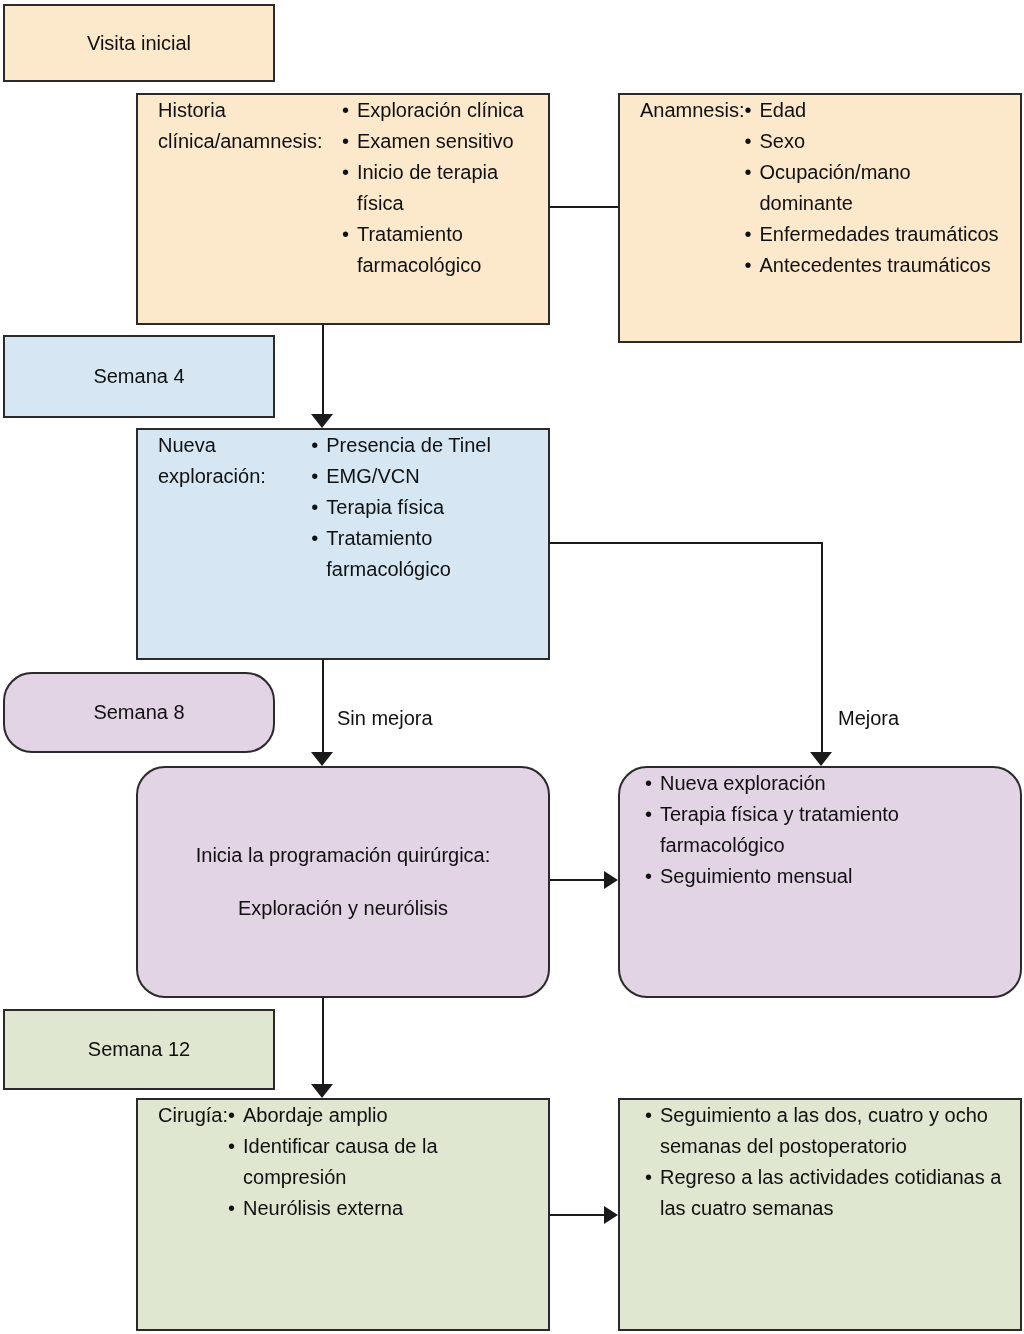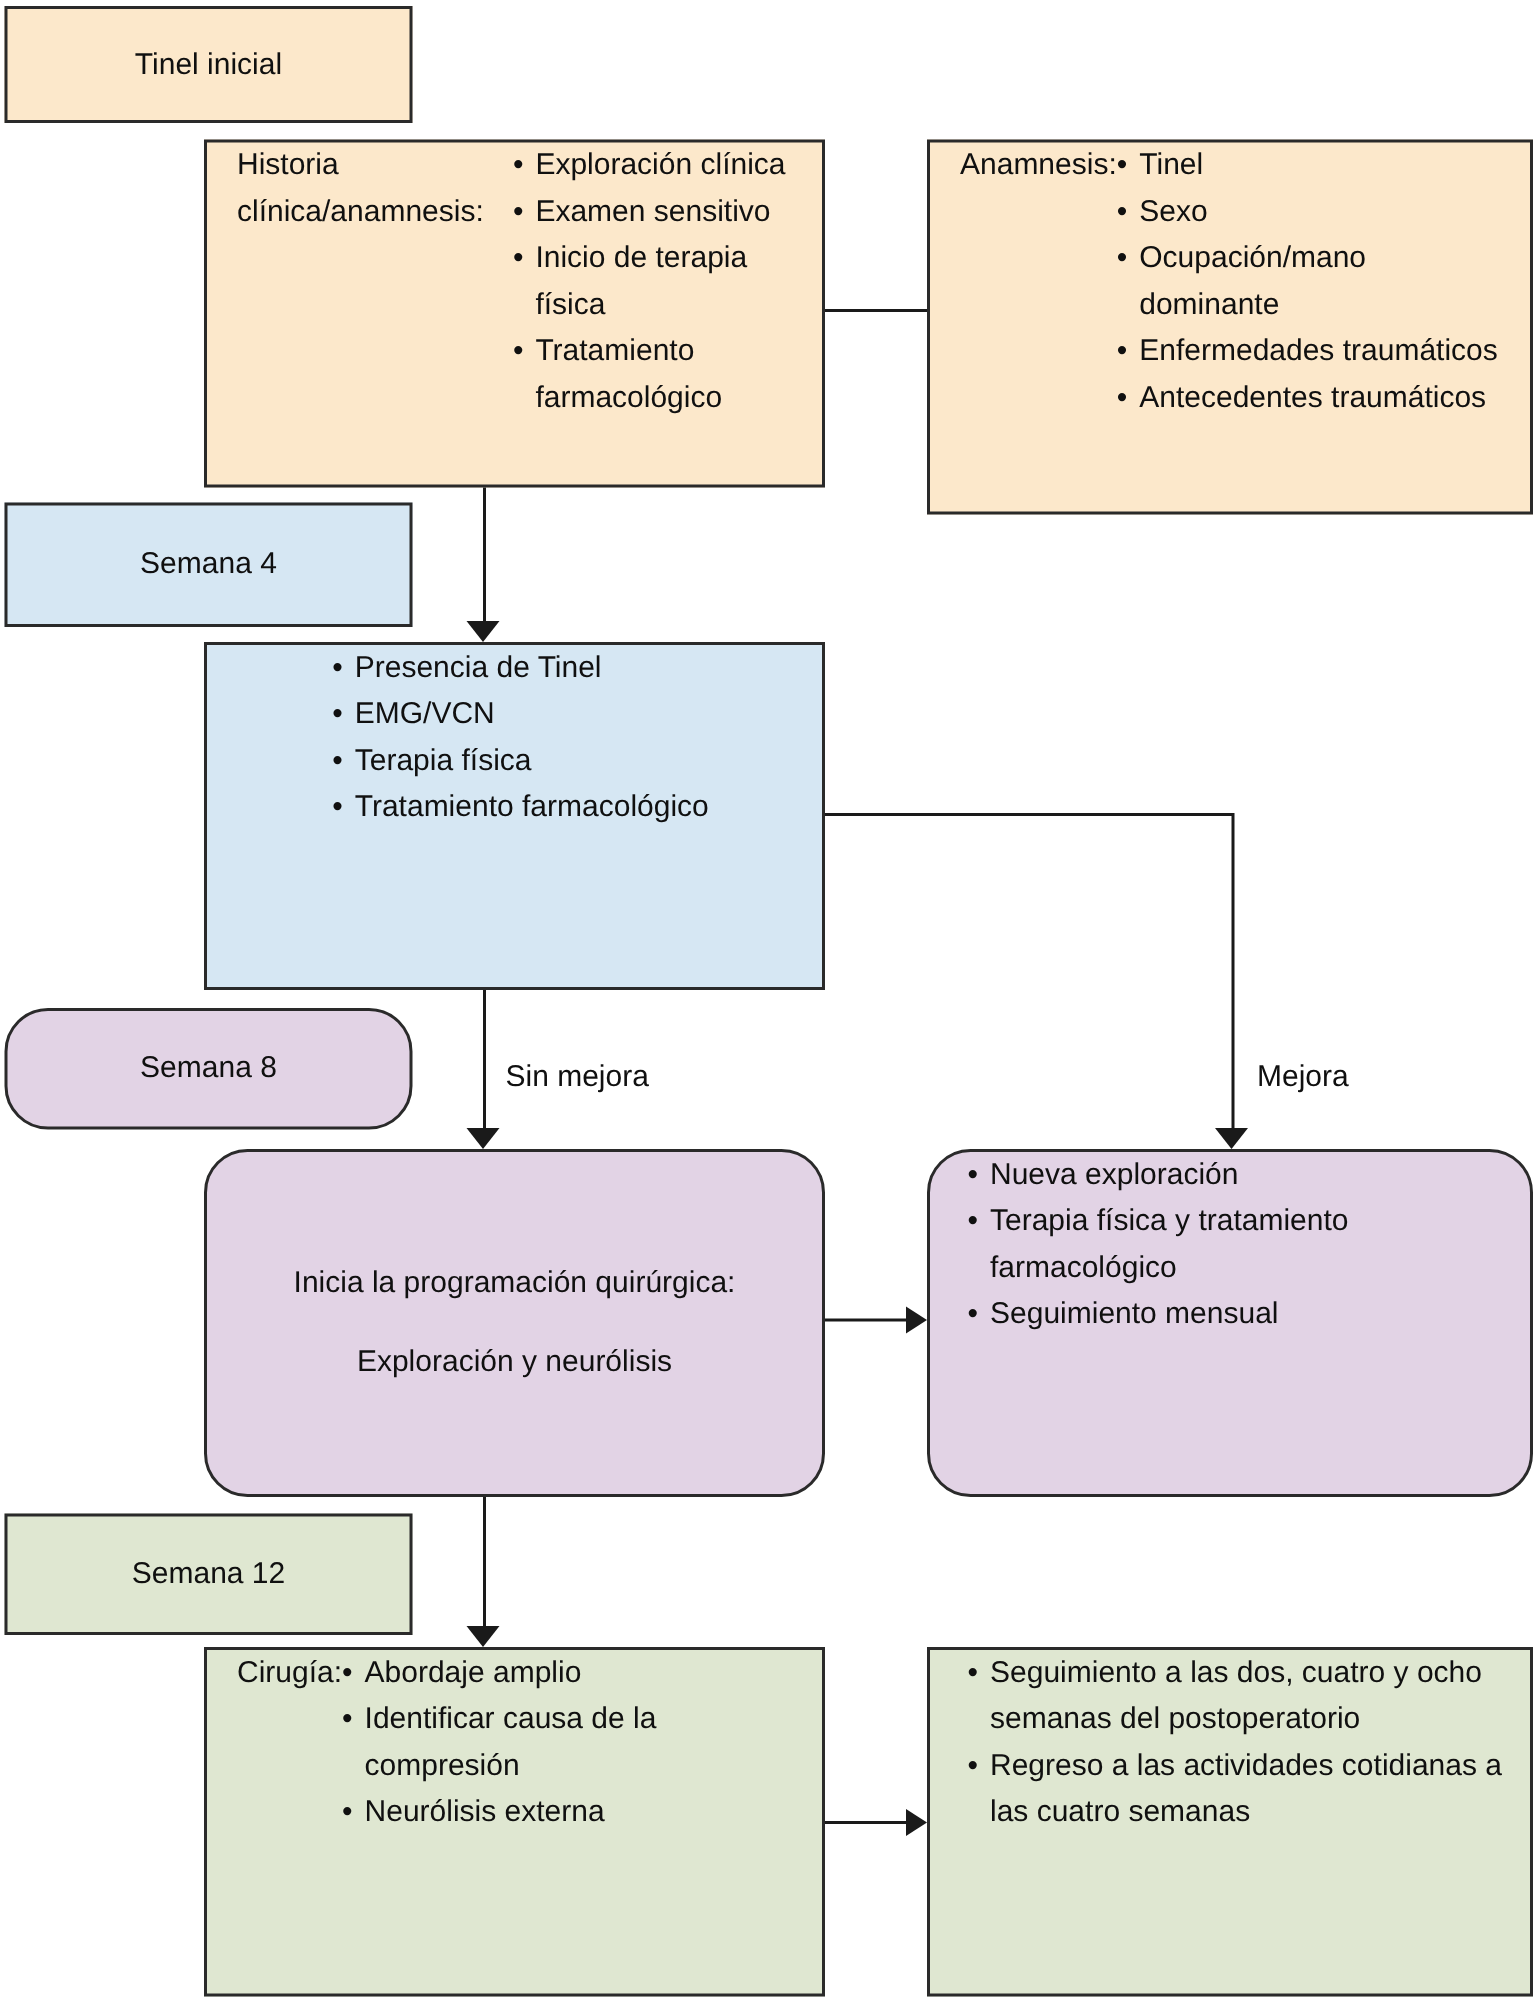--- a/index.html
+++ b/index.html
@@ -63,21 +63,21 @@
 
   #e-sinmejora{left:337px;top:704px}
   #e-mejora{left:838px;top:704px}
 </style>
 </head>
 <body>
 
 <div class="canvas">
 
   <div class="box peach label-box" id="n-visita">
-    <span>Tinel inicial</span>
+    <span>Visita inicial</span>
   </div>
   <div class="box blue label-box" id="n-semana4">
     <span>Semana 4</span>
   </div>
   <div class="box purple label-box" id="n-semana8">
     <span>Semana 8</span>
   </div>
   <div class="box green label-box" id="n-semana12">
     <span>Semana 12</span>
   </div>
@@ -88,29 +88,30 @@
       <li>Exploración clínica</li>
       <li>Examen sensitivo</li>
       <li>Inicio de terapia física</li>
       <li>Tratamiento farmacológico</li>
     </ul>
   </div>
 
   <div class="box peach content-box" id="n-anamnesis">
     <div class="title">Anamnesis:</div>
     <ul class="bullets">
-      <li>Tinel</li>
+      <li>Edad</li>
       <li>Sexo</li>
       <li>Ocupación/mano dominante</li>
       <li>Enfermedades traumáticos</li>
       <li>Antecedentes traumáticos</li>
     </ul>
   </div>
 
   <div class="box blue content-box" id="n-nueva">
+    <div class="title">Nueva exploración:</div>
     <ul class="bullets">
       <li>Presencia de Tinel</li>
       <li>EMG/VCN</li>
       <li>Terapia física</li>
       <li>Tratamiento farmacológico</li>
     </ul>
   </div>
 
   <div class="box purple center-box" id="n-quirurgica">
     <div>Inicia la programación quirúrgica:</div>

